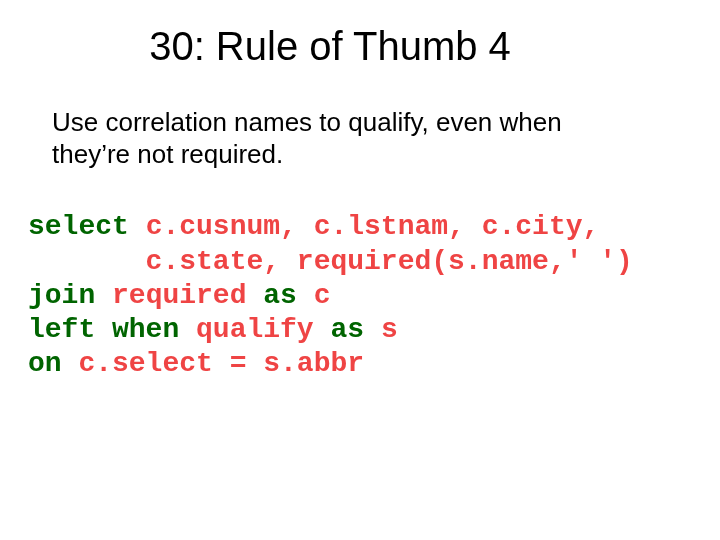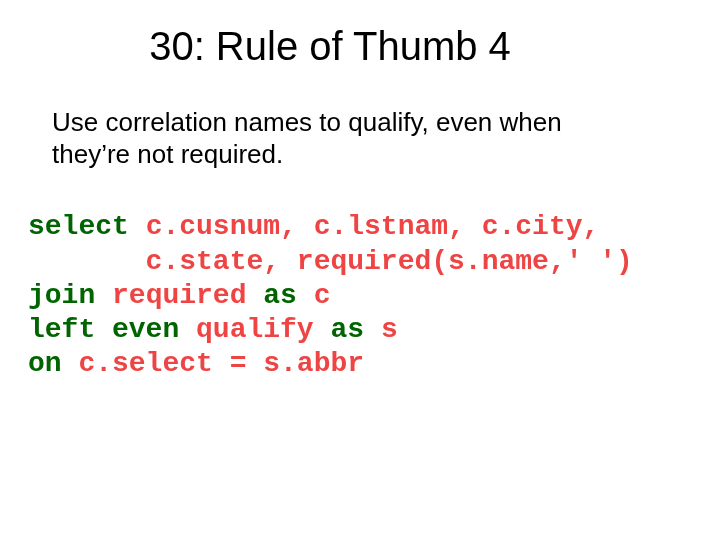--- a/index.html
+++ b/index.html
@@ -43,15 +43,15 @@
 </style>
 </head>
 <body>
 
 <div class="slide">
   <div class="title">30: Rule of Thumb 4</div>
   <div class="subtitle">Use correlation names to qualify, even when they’re not required.</div>
   <div class="code"><span class="kw">select</span><span class="ident"> c.cusnum, c.lstnam, c.city,</span>
 <span class="ident">       c.state, required(s.name,' ')</span>
 <span class="kw">join</span><span class="ident"> required </span><span class="kw">as</span><span class="ident"> c</span>
-<span class="kw">left even</span><span class="ident"> qualify </span><span class="kw">as</span><span class="ident"> s</span>
+<span class="kw">left when</span><span class="ident"> qualify </span><span class="kw">as</span><span class="ident"> s</span>
 <span class="kw">on</span><span class="ident"> c.select = s.abbr</span></div>
 </div>
 
 </body></html>

